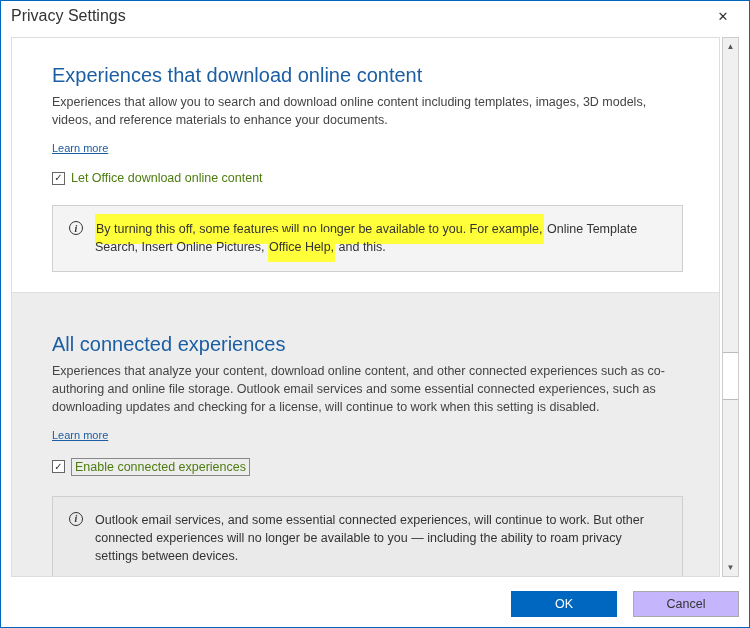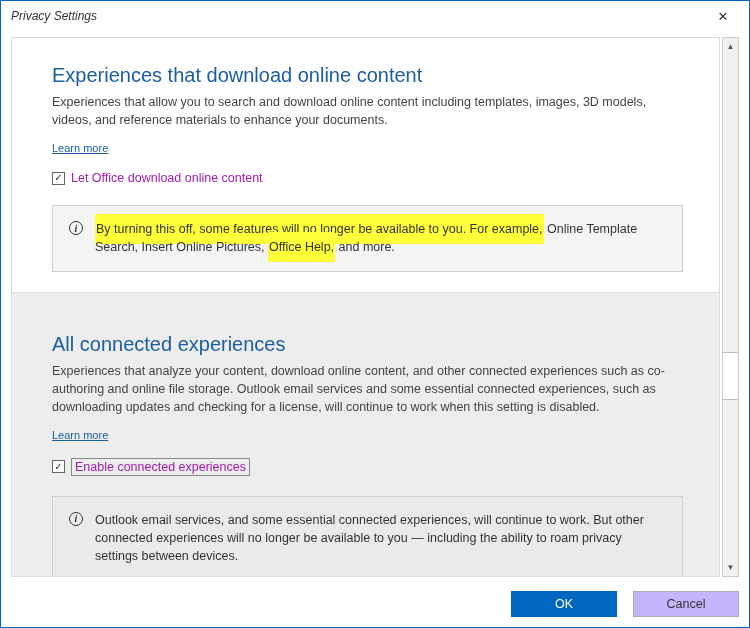--- a/index.html
+++ b/index.html
@@ -15,21 +15,21 @@
     border: 1px solid #0067c0;
   }
   .titlebar {
     height: 30px;
     display: flex;
     align-items: center;
     padding: 0 8px 0 10px;
     background: #fff;
     color: #333;
   }
-  .titlebar .title { flex: 1; font-size: 12px; font-style: italic; }
+  .titlebar .title { flex: 1; font-size: 16px; }
   .titlebar .close {
     width: 36px;
     height: 28px;
     display: flex;
     align-items: center;
     justify-content: center;
     font-size: 13px;
     font-family: Arial, sans-serif;
     cursor: default;
   }
@@ -113,21 +113,21 @@
     border: 1px solid #666;
     background: #fff;
     display: inline-flex;
     align-items: center;
     justify-content: center;
     font-size: 10px;
     line-height: 1;
     color: #333;
   }
   .checkbox::before { content: "✓"; }
-  .cb-label { color: #a21caf; }
+  .cb-label { color: #4d7c0f; }
   .cb-label.boxed {
     border: 1px solid #888;
     padding: 1px 3px;
   }
   .info-box {
     margin-top: 20px;
     border: 1px solid #cfcfcf;
     background: #f4f4f4;
     padding: 14px 16px 14px 16px;
     display: flex;
@@ -192,21 +192,21 @@
       <h2>Experiences that download online content</h2>
       <p class="desc">Experiences that allow you to search and download online content including templates, images, 3D models, videos, and reference materials to enhance your documents.</p>
       <a href="#" class="learn">Learn more</a>
       <div class="checkbox-row">
         <span class="checkbox"></span>
         <span class="cb-label">Let Office download online content</span>
       </div>
       <div class="info-box">
         <span class="info-icon">i</span>
         <div class="info-text">
-          <mark>By turning this off, some features will no longer be available to you. For example,</mark><span> Online Template Search, Insert Online Pictures, </span><mark>Office Help,</mark><span> and more.</span>
+          <mark>By turning this off, some features will no longer be available to you. For example,</mark><span> Online Template Search, Insert Online Pictures, </span><mark>Office Help,</mark><span> and this.</span>
         </div>
       </div>
     </div>
 
     <div class="section gray">
       <h2>All connected experiences</h2>
       <p class="desc">Experiences that analyze your content, download online content, and other connected experiences such as co-authoring and online file storage. Outlook email services and some essential connected experiences, such as downloading updates and checking for a license, will continue to work when this setting is disabled.</p>
       <a href="#" class="learn">Learn more</a>
       <div class="checkbox-row">
         <span class="checkbox"></span>

